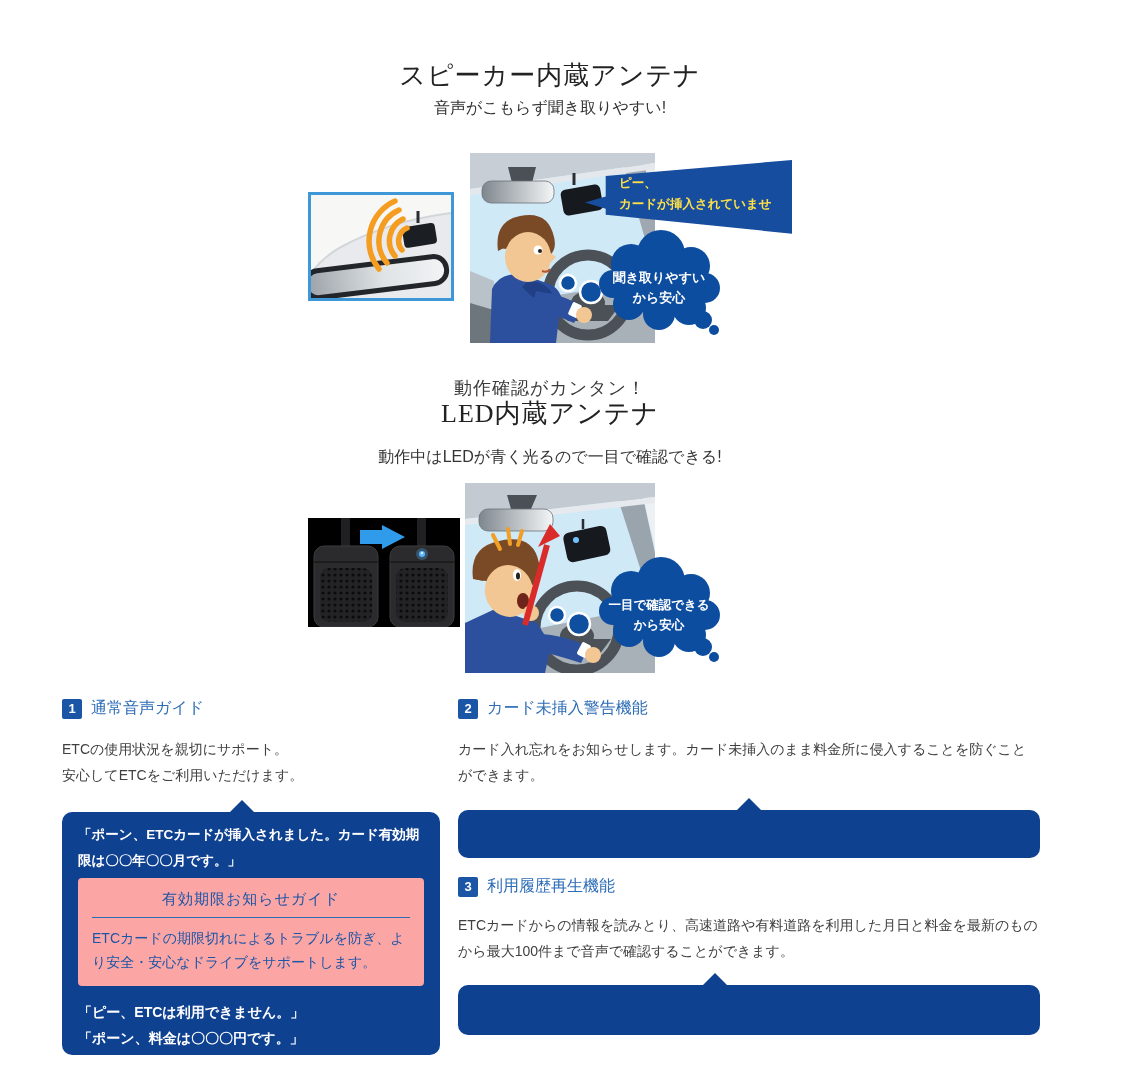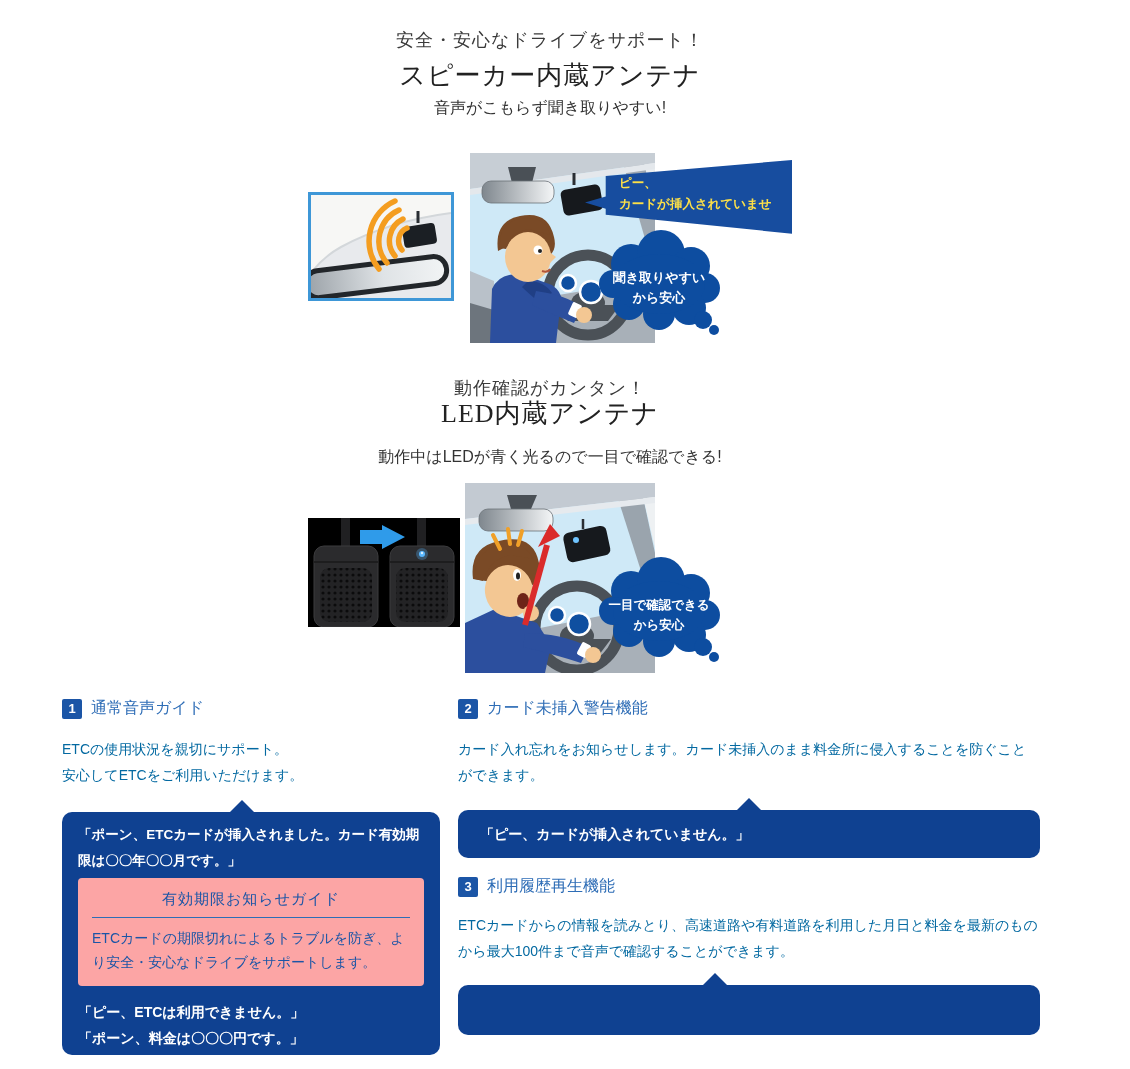--- a/index.html
+++ b/index.html
@@ -17,39 +17,38 @@
     clip-path:polygon(10% 21%,100% 0%,100% 97%,10% 72%,10% 64%,0% 56%,10% 48%);
     color:#fde047;font-weight:bold;font-size:12.5px;line-height:21px;}
   .speech-bubble .txt{padding:13px 6px 0 34px;}
   .cloud-svg text{font-family:"Liberation Sans",sans-serif;font-weight:bold;fill:#fff;}
 
   
   .feature-head{display:flex;align-items:center;gap:9px;}
   .badge{width:20px;height:20px;background:#1b55a6;color:#fff;font-weight:bold;font-size:13px;
          display:flex;align-items:center;justify-content:center;border-radius:2px;flex:0 0 auto;}
   .feature-title{font-size:16px;color:#2e6db6;}
-  .feature-body{font-size:14px;color:#0369a1;line-height:26px;}
+  .feature-body{font-size:14px;color:#404040;line-height:26px;}
   .quote-box{position:absolute;background:#0f4191;border-radius:10px;color:#fff;
              font-weight:bold;font-size:14px;box-sizing:border-box;}
   .quote-box .tri{position:absolute;top:-12px;width:0;height:0;
              border-left:13px solid transparent;border-right:13px solid transparent;
              border-bottom:13px solid #0f4191;}
   .quote-line{line-height:26px;}
   .note-box{background:#fca5a5;border-radius:4px;margin:4px 0 13px;padding:10px 14px 12px;
             color:#1b55a6;font-weight:normal;}
   .note-title{text-align:center;font-size:15px;letter-spacing:1px;line-height:22px;}
   .note-divider{border-top:1px solid #2e6db6;margin:7px 0 8px;}
   .note-body{font-size:14px;line-height:24px;}
 </style>
 </head>
 <body>
 
 <div id="page">
 
-  <div class="abs center-band tagline" style="top:28px;">安全・安心なドライブをサポート！</div>
   <div class="abs center-band big-title" style="top:58px;">スピーカー内蔵アンテナ</div>
   <div class="abs center-band subtitle" style="top:98px;text-align:center;">音声がこもらず聞き取りやすい!</div>
 
   <div class="abs photo-frame" style="left:308px;top:192px;width:140px;height:103px;">
     <svg width="140" height="103" viewBox="0 0 140 103">
       <defs>
         <linearGradient id="mirg" x1="0" y1="0" x2="1" y2="0">
           <stop offset="0" stop-color="#9aa1a7"></stop>
             <stop offset="0.55" stop-color="#dfe3e6"></stop>
             <stop offset="1" stop-color="#f2f4f5"></stop>
@@ -271,21 +270,20 @@
     <div class="quote-line">「ポーン、料金は〇〇〇円です。」</div>
   </div>
 
   <div class="abs feature-head" style="left:458px;top:698px;">
     <span class="badge">2</span>
     <span class="feature-title">カード未挿入警告機能</span>
   </div>
   <div class="abs feature-body" style="left:458px;top:736px;width:582px;">カード入れ忘れをお知らせします。カード未挿入のまま料金所に侵入することを防ぐことができます。</div>
   <div class="quote-box" style="left:458px;top:810px;width:582px;height:48px;padding:14px 22px;">
     <div class="tri" style="left:calc(50% - 13px);"></div>
-    <div style="line-height:20px;">「ピー、カードが挿入されていません。」</div>
   </div>
 
   <div class="abs feature-head" style="left:458px;top:876px;">
     <span class="badge">3</span>
     <span class="feature-title">利用履歴再生機能</span>
   </div>
   <div class="abs feature-body" style="left:458px;top:912px;width:582px;">ETCカードからの情報を読みとり、高速道路や有料道路を利用した月日と料金を最新のものから最大100件まで音声で確認することができます。</div>
   <div class="quote-box" style="left:458px;top:985px;width:582px;height:50px;padding:15px 22px;">
     <div class="tri" style="left:42%;"></div>
   </div>

